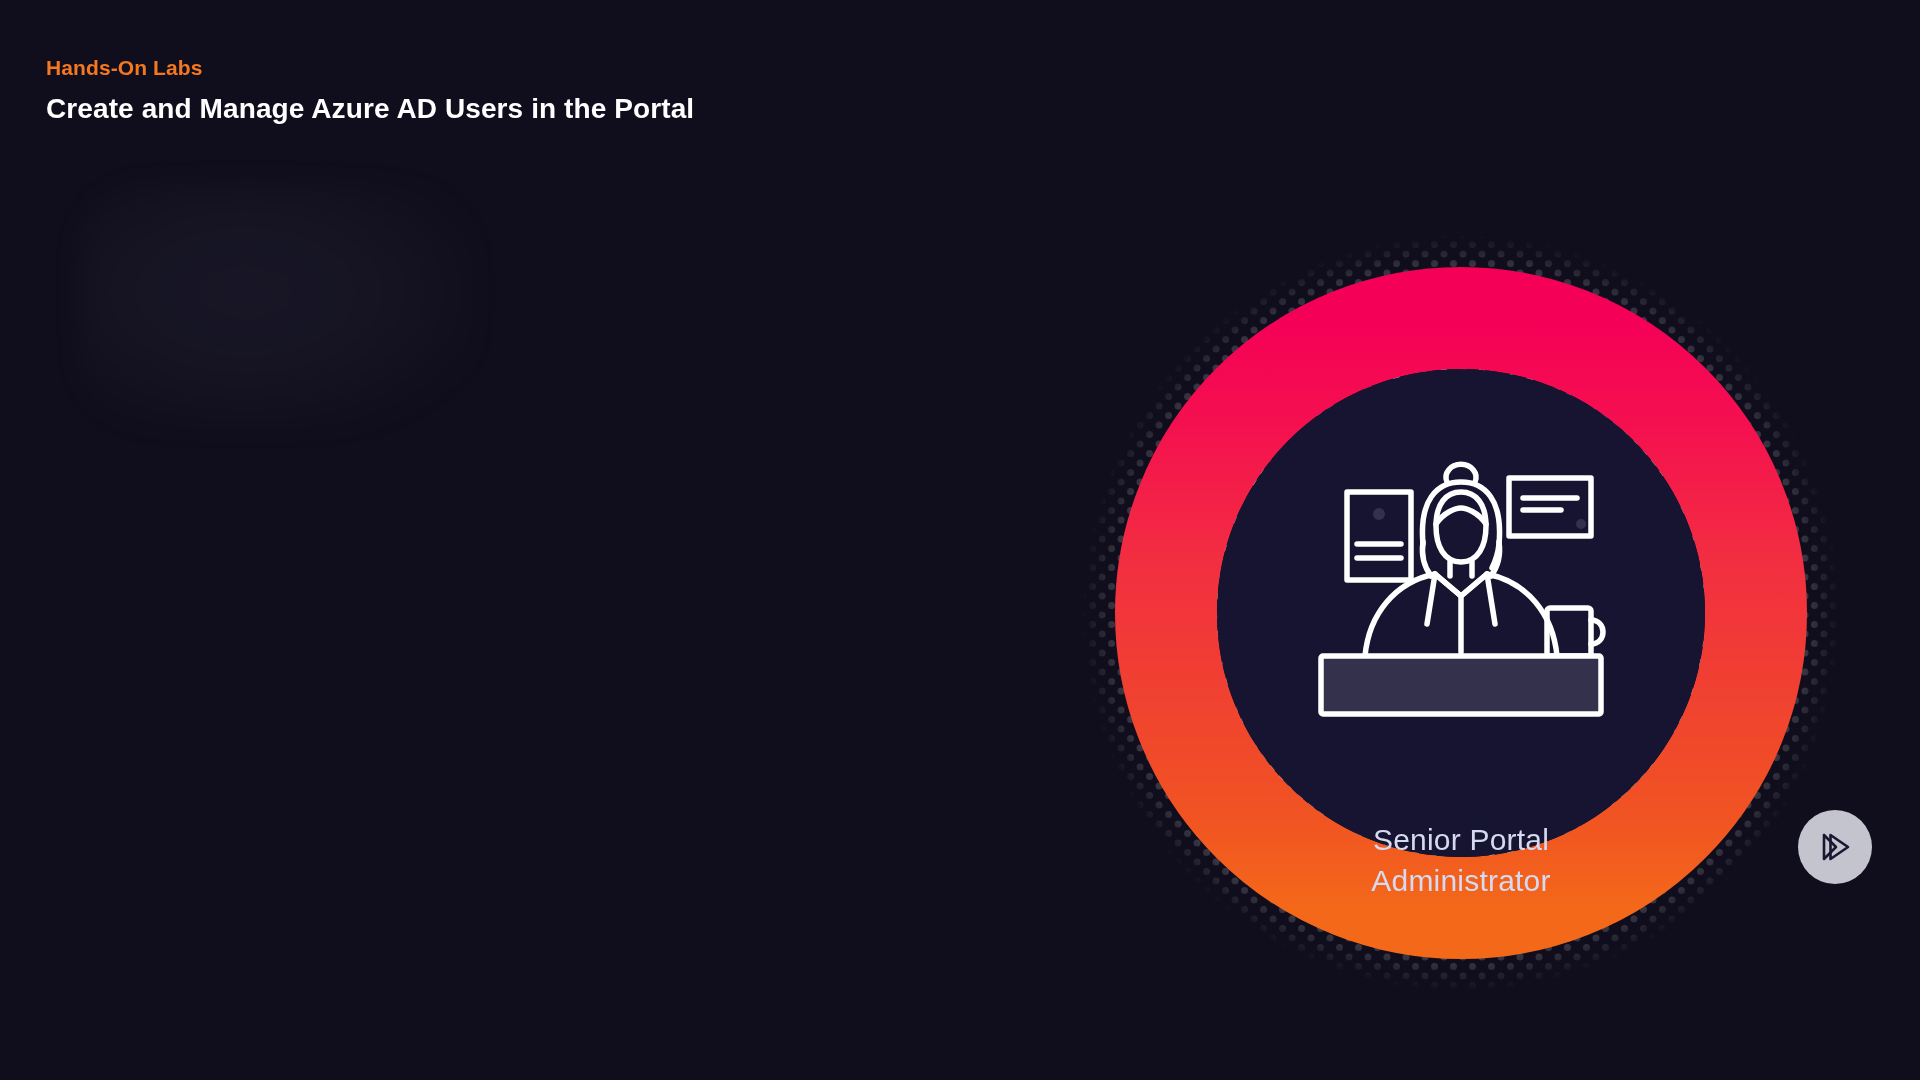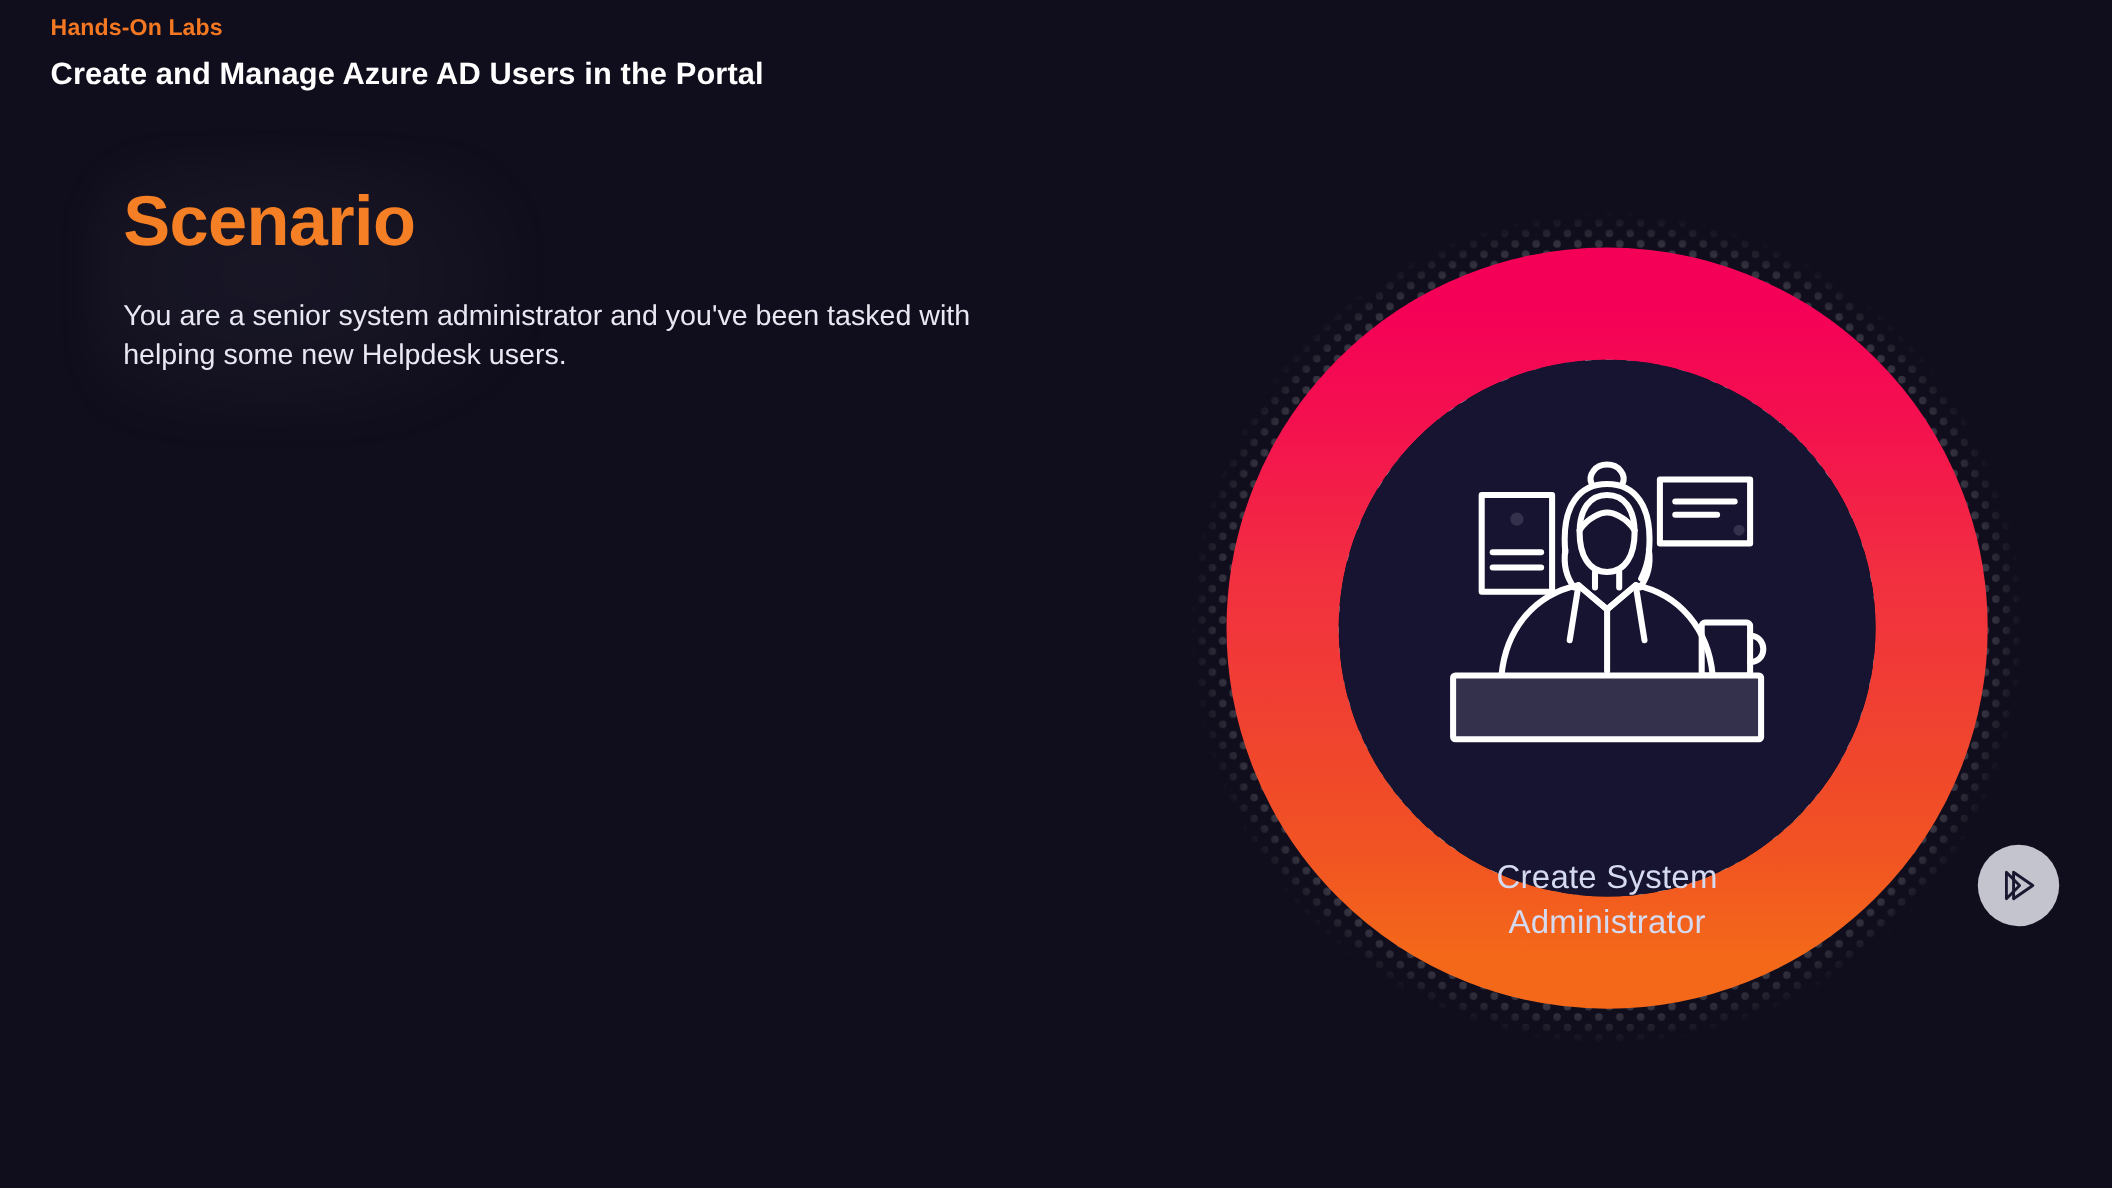--- a/index.html
+++ b/index.html
@@ -9,20 +9,21 @@
     overflow:hidden;
     background:#100E1C;
     font-family:"Liberation Sans", sans-serif;
     -webkit-font-smoothing:antialiased;
   }
 
   #slide {
     position:relative;
     width:1920px; height:872px;
     background:#100E1C;
+    margin-top:42px;
   }
 
   
   #header {
     position:absolute;
     left:46px; top:12px;
     z-index:6;
   }
   #eyebrow {
     font-size:21px;
@@ -120,24 +121,20 @@
 
 <div id="slide">
 
   <div id="header">
     <div id="eyebrow">Hands-On Labs</div>
     <div id="deck-title">Create and Manage Azure AD Users in the Portal</div>
   </div>
 
   <div id="copy-glow"></div>
 
-  <div id="copy">
-    <div id="section-heading">Scenario</div>
-    <div id="body-copy">You are a senior system administrator and you've been tasked with helping some new Helpdesk users.</div>
-  </div>
 
   <div id="graphic">
 
     <svg viewBox="0 0 766 766" xmlns="http://www.w3.org/2000/svg">
       <defs>
         <linearGradient id="ringGrad" x1="0" y1="0" x2="0" y2="1">
           <stop offset="0%" stop-color="#F50057"></stop>
           <stop offset="18%" stop-color="#F4104F"></stop>
           <stop offset="42%" stop-color="#F22F40"></stop>
           <stop offset="66%" stop-color="#F0432F"></stop>
@@ -219,21 +216,21 @@
         <path d="M 0 36 l 0 56"></path>
 
         <rect x="86" y="48" width="44" height="48" rx="3" fill="none"></rect>
         <path d="M 130 60 c 16 0 16 24 0 24"></path>
 
         <rect x="-140" y="96" width="280" height="58" rx="2" fill="#33314B" stroke="#FFFFFF"></rect>
       </g>
     </svg>
 
     <div id="center-label">
-      <div>Create System</div>
+      <div>Senior Portal</div>
       <div>Administrator</div>
     </div>
   </div>
 
   <div id="play-button" title="Play">
     <svg width="40" height="40" viewBox="0 0 40 40">
       <g fill="none" stroke="#1A1830" stroke-width="2.6" stroke-linejoin="round" stroke-linecap="round">
         <path d="M 9 8 L 9 32 L 21 20 Z"></path>
         <path d="M 15.5 8 L 33 20 L 15.5 32 Z"></path>
       </g>

